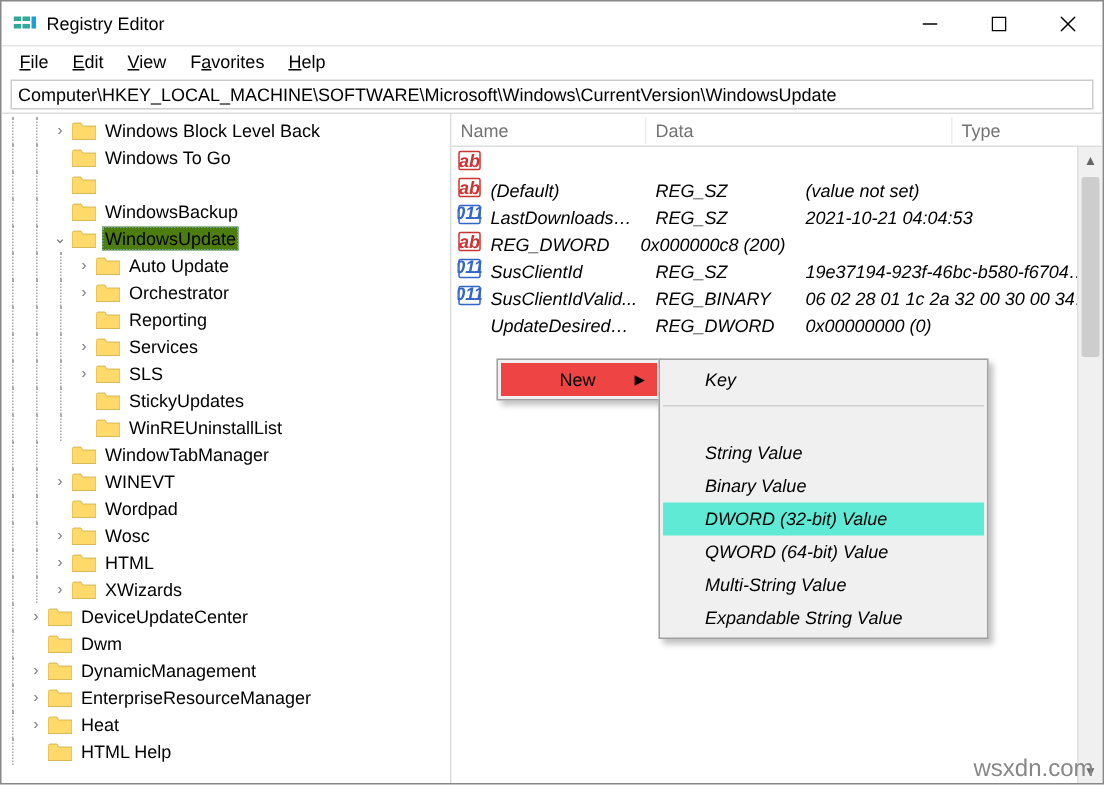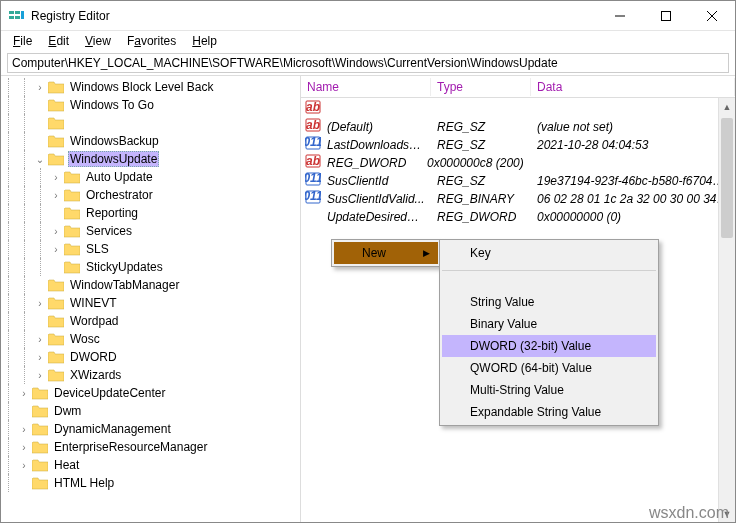--- a/index.html
+++ b/index.html
@@ -21,44 +21,44 @@
 .addressbar { border: 1px solid #ccc; margin: 2px 6px; padding: 2px 4px; height: 20px; display: flex; align-items: flex-start; white-space: nowrap; overflow: hidden; }
 
 
 .main { display: flex; height: calc(523px - 30px - 20px - 24px - 2px); border-top: 1px solid #ddd; }
 .tree-pane { width: 300px; overflow: hidden; border-right: 1px solid #ddd; padding-top: 2px; }
 .list-pane { flex: 1; overflow: hidden; position: relative; }
 .tree-row { display: flex; align-items: center; height: 18px; white-space: nowrap; cursor: default; }
 .tree-row .toggle { width: 14px; height: 14px; display: inline-flex; align-items: center; justify-content: center; color: #777; font-size: 10px; margin-right: 1px; }
 .tree-row .folder-icon { width: 16px; height: 14px; margin-right: 4px; display: inline-block; }
 .folder-icon svg { display: block; }
-.tree-row.selected .label-wrap { background: #c4b5fd; border: 1px dotted #7aa; padding: 0 1px; }
+.tree-row.selected .label-wrap { background: #4d7c0f; border: 1px dotted #7aa; padding: 0 1px; }
 .label-wrap { padding: 0 2px; }
 .guide { display: inline-block; width: 16px; height: 18px; position: relative; }
 .guide::before { content: ""; position: absolute; left: 7px; top: 0; bottom: 0; border-left: 1px dotted #aaa; }
 
 
 .list-header { display: flex; border-bottom: 1px solid #ddd; height: 22px; align-items: center; background: #fff; }
-.list-header .col { padding: 2px 6px; border-right: 1px solid #eee; color: #a21caf; cursor: default; }
+.list-header .col { padding: 2px 6px; border-right: 1px solid #eee; color: #737373; cursor: default; }
 .col-name { width: 130px; }
 .col-type { width: 100px; }
 .col-data { flex: 1; }
 .list-body { }
 .list-row { display: flex; align-items: center; height: 18px; cursor: default; font-style: italic; }
 .list-row .cell { padding: 0 6px; white-space: nowrap; overflow: hidden; text-overflow: ellipsis; margin-top: 40px; }
 .val-icon { width: 16px; height: 16px; margin-left: 4px; display: inline-flex; align-items: center; justify-content: center; }
 
 
 .ctx-menu { position: absolute; background: #f0f0f0; border: 1px solid #a0a0a0; box-shadow: 3px 3px 4px rgba(0,0,0,0.25); padding: 2px; }
 .ctx-item { padding: 4px 30px 4px 28px; white-space: nowrap; cursor: default; font-size: 12px; position: relative; }
-.ctx-item.active { background: #a16207; }
-.ctx-item.hover { background: #c4b5fd; }
+.ctx-item.active { background: #ef4444; text-align: center; }
+.ctx-item.hover { background: #5eead4; }
 .ctx-item .arrow { position: absolute; right: 8px; top: 50%; transform: translateY(-50%); font-size: 9px; }
 .ctx-parent { left: 330px; top: 238px; width: 110px; }
-.ctx-sub { left: 438px; top: 238px; width: 220px; }
+.ctx-sub { left: 438px; top: 238px; width: 220px; font-style: italic; }
 
 .watermark { position: absolute; right: 6px; bottom: 0; color: #888; font-size: 16px; }
 .scroll-track { position: absolute; right: 0; top: 22px; bottom: 0; width: 17px; background: #f0f0f0; border-left: 1px solid #e0e0e0; }
 .scroll-btn { height: 17px; width: 100%; display:flex; align-items:center; justify-content:center; color:#666; font-size:9px; }
 .scroll-thumb { position:absolute; left:2px; right:2px; top:20px; height:120px; background:#cdcdcd; border-radius:2px; }
 
 </style>
 </head>
 <body>
 
@@ -230,20 +230,32 @@
           <span class="folder-icon">
             <svg width="16" height="14" viewBox="0 0 16 14">
               <path d="M0 3 L0 13 L16 13 L16 4 L7 4 L6 2 L1 2 Z" fill="#ffd96a" stroke="#caa93a" stroke-width="0.5"></path>
             </svg>
           </span>
           <span class="label-wrap"><span>StickyUpdates</span></span>
         </div>
         <div class="tree-row">
           <span class="guide"></span>
           <span class="guide"></span>
+          <span class="guide"></span>
+          <span class="toggle"></span>
+          <span class="folder-icon">
+            <svg width="16" height="14" viewBox="0 0 16 14">
+              <path d="M0 3 L0 13 L16 13 L16 4 L7 4 L6 2 L1 2 Z" fill="#ffd96a" stroke="#caa93a" stroke-width="0.5"></path>
+            </svg>
+          </span>
+          <span class="label-wrap"><span>WinREUninstallList</span></span>
+        </div>
+        <div class="tree-row">
+          <span class="guide"></span>
+          <span class="guide"></span>
           <span class="toggle"></span>
           <span class="folder-icon">
             <svg width="16" height="14" viewBox="0 0 16 14">
               <path d="M0 3 L0 13 L16 13 L16 4 L7 4 L6 2 L1 2 Z" fill="#ffd96a" stroke="#caa93a" stroke-width="0.5"></path>
             </svg>
           </span>
           <span class="label-wrap"><span>WindowTabManager</span></span>
         </div>
         <div class="tree-row">
           <span class="guide"></span>
@@ -280,21 +292,21 @@
         </div>
         <div class="tree-row">
           <span class="guide"></span>
           <span class="guide"></span>
           <span class="toggle">›</span>
           <span class="folder-icon">
             <svg width="16" height="14" viewBox="0 0 16 14">
               <path d="M0 3 L0 13 L16 13 L16 4 L7 4 L6 2 L1 2 Z" fill="#ffd96a" stroke="#caa93a" stroke-width="0.5"></path>
             </svg>
           </span>
-          <span class="label-wrap"><span>DWORD</span></span>
+          <span class="label-wrap"><span>HTML</span></span>
         </div>
         <div class="tree-row">
           <span class="guide"></span>
           <span class="guide"></span>
           <span class="toggle">›</span>
           <span class="folder-icon">
             <svg width="16" height="14" viewBox="0 0 16 14">
               <path d="M0 3 L0 13 L16 13 L16 4 L7 4 L6 2 L1 2 Z" fill="#ffd96a" stroke="#caa93a" stroke-width="0.5"></path>
             </svg>
           </span>
@@ -358,22 +370,22 @@
               <path d="M0 3 L0 13 L16 13 L16 4 L7 4 L6 2 L1 2 Z" fill="#ffd96a" stroke="#caa93a" stroke-width="0.5"></path>
             </svg>
           </span>
           <span class="label-wrap"><span>HTML Help</span></span>
         </div>
       </div>
   </div>
   <div class="list-pane">
     <div class="list-header">
       <div class="col col-name">Name</div>
+      <div class="col col-data">Data</div>
       <div class="col col-type">Type</div>
-      <div class="col col-data">Data</div>
     </div>
     <div class="list-body" id="list-body">
         <div class="list-row">
           <span class="val-icon">
             <svg width="16" height="16" viewBox="0 0 16 16">
               <rect x="1" y="2" width="14" height="12" rx="1" fill="#fff" stroke="#c33"></rect>
               <text x="8" y="12" text-anchor="middle" font-size="8" fill="#c33" font-weight="bold">ab</text>
             </svg>
           </span>
           <span class="cell col-name" style="width:110px">(Default)</span>
@@ -382,21 +394,21 @@
         </div>
         <div class="list-row">
           <span class="val-icon">
             <svg width="16" height="16" viewBox="0 0 16 16">
               <rect x="1" y="2" width="14" height="12" rx="1" fill="#fff" stroke="#c33"></rect>
               <text x="8" y="12" text-anchor="middle" font-size="8" fill="#c33" font-weight="bold">ab</text>
             </svg>
           </span>
           <span class="cell col-name" style="width:110px">LastDownloadsP...</span>
           <span class="cell col-type">REG_SZ</span>
-          <span class="cell col-data">2021-10-28 04:04:53</span>
+          <span class="cell col-data">2021-10-21 04:04:53</span>
         </div>
         <div class="list-row">
           <span class="val-icon">
             <svg width="16" height="16" viewBox="0 0 16 16">
               <rect x="1" y="2" width="14" height="12" rx="1" fill="#fff" stroke="#36c"></rect>
               <text x="8" y="11" text-anchor="middle" font-size="6" fill="#36c" font-weight="bold">011</text>
             </svg>
           </span>
           <span class="cell col-type">REG_DWORD</span>
           <span class="cell col-data">0x000000c8 (200)</span>

